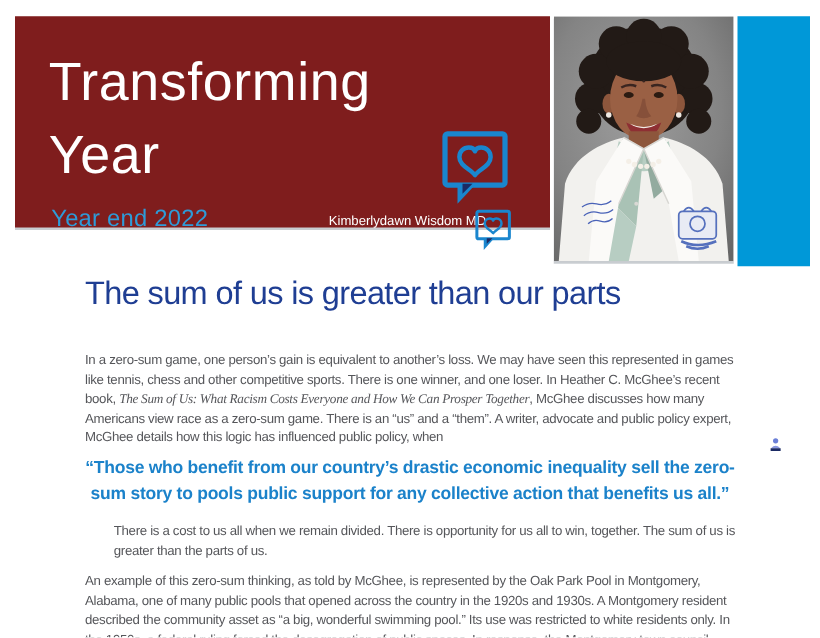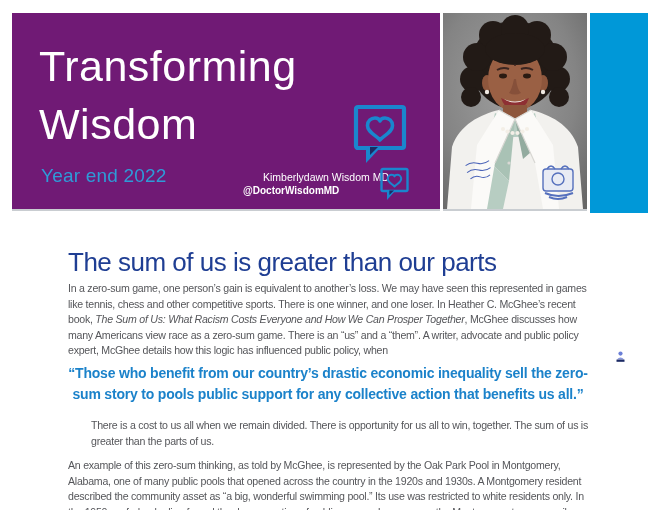--- a/index.html
+++ b/index.html
@@ -4,22 +4,22 @@
 <style>
   * { margin:0; padding:0; box-sizing:border-box; }
   html,body { background:#ffffff; }
   .page {
     position:relative; width:656px; height:510px; background:#ffffff;
     font-family:"Liberation Sans", sans-serif; overflow:hidden;
   }
 
   
   .navy-block {
-    position:absolute; left:12px; top:13px; width:428px; height:196px;
-    background:#701a75; box-shadow:0 2px 0 rgba(120,130,140,.40);
+    position:absolute; left:12px; top:13px; width:428px; height:169px;
+    background:#7f1d1d; box-shadow:0 2px 0 rgba(120,130,140,.40);
   }
   .masthead-title {
     position:absolute; left:27px; top:24px; color:#ffffff;
     font-size:43px; line-height:58px; font-weight:300; letter-spacing:.5px;
     white-space:pre-line;
   }
   .masthead-subtitle {
     position:absolute; left:29px; top:152px; color:#2e9bd8;
     font-size:19px; font-weight:400; letter-spacing:.2px;
   }
@@ -34,48 +34,48 @@
     position:absolute; left:443px; top:13px; width:144px; height:196px;
     box-shadow:0 2px 0 rgba(120,130,140,.40); overflow:hidden;
   }
   .stripe-blue {
     position:absolute; left:590px; top:13px; width:58px; height:200px;
     background:#0098d8;
   }
 
   
   .article-heading {
-    position:absolute; left:68px; top:247px; width:540px;
+    position:absolute; left:68px; top:219px; width:540px;
     color:#1f3e93; font-size:26px; font-weight:500; letter-spacing:-.5px;
   }
   .body-text {
     position:absolute; left:68px; width:523px;
     color:#55565a; font-size:10.6px; line-height:15.6px; letter-spacing:-.25px;
   }
   .p1 { top:281px; }
   .p2 { top:418px;margin-left:23px; }
   .p3 { top:458px; }
-  .book-title { font-style:italic; }
+  .book-title { font-style:italic;font-family:Liberation Serif, serif; }
 
   .pull-quote {
     position:absolute; left:40px; top:363px; width:576px; text-align:center;
     color:#1b82ca; font-size:14px; font-weight:700; line-height:21px; letter-spacing:-.2px;
   }
   .pull-quote span { display:block; }
 
   .margin-marker { position:absolute; left:616px; top:348px; width:9px; height:11px; }
 </style>
 </head>
 <body>
 
 <div class="page">
 
   <div class="navy-block">
 
-    <div class="masthead-title"><span>Transforming</span><br><span>Wisdom</span></div>
+    <div class="masthead-title"><span>Transforming</span><br><span>Year</span></div>
 
     <div class="masthead-subtitle">Year end 2022</div>
 
     <div class="byline">
       <span class="name">Kimberlydawn Wisdom MD</span>
       <span class="handle">@DoctorWisdomMD</span>
     </div>
 
     <div class="bubble-large">
       <svg viewBox="0 0 60 62" width="60" height="62">

